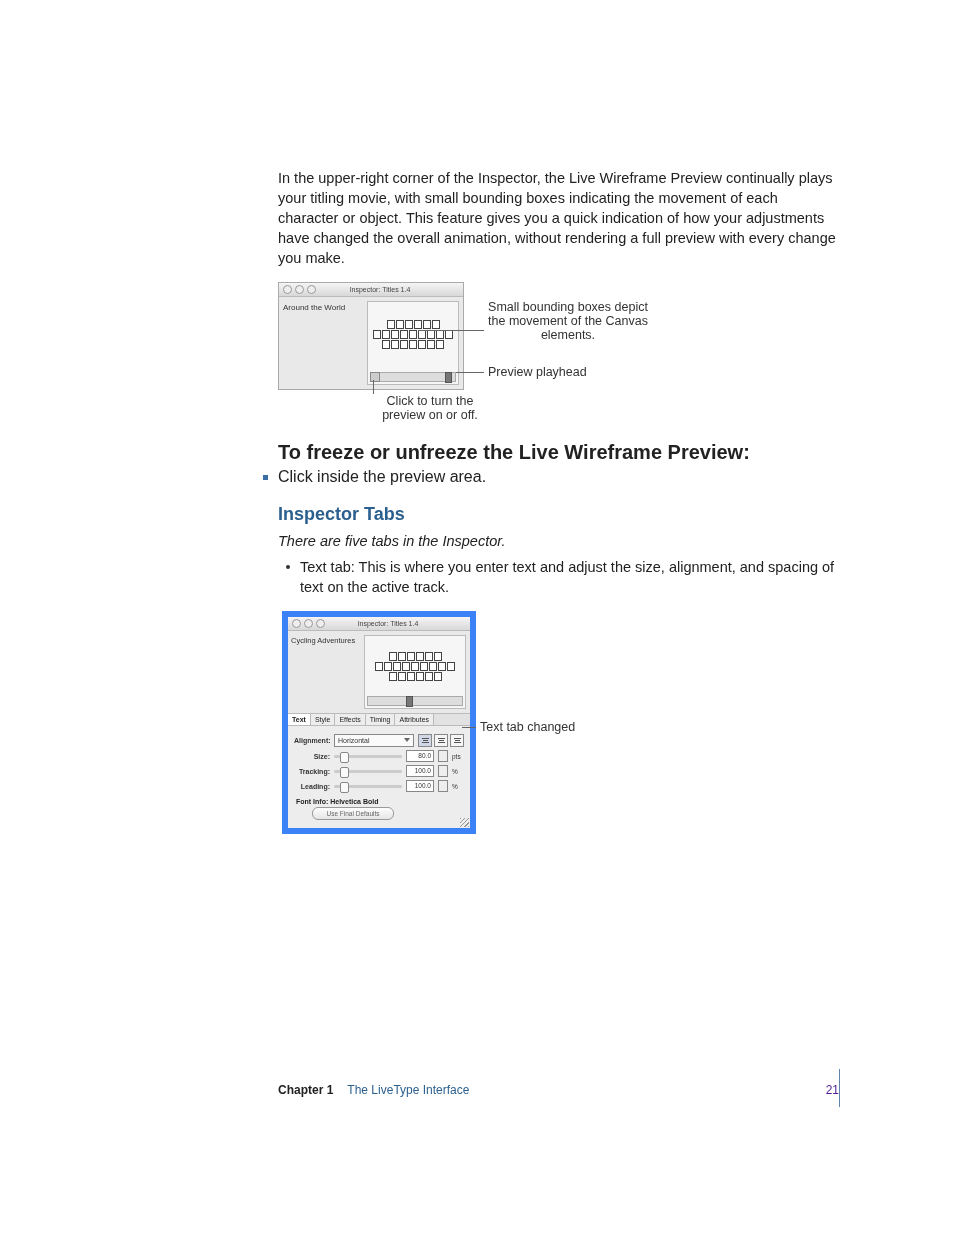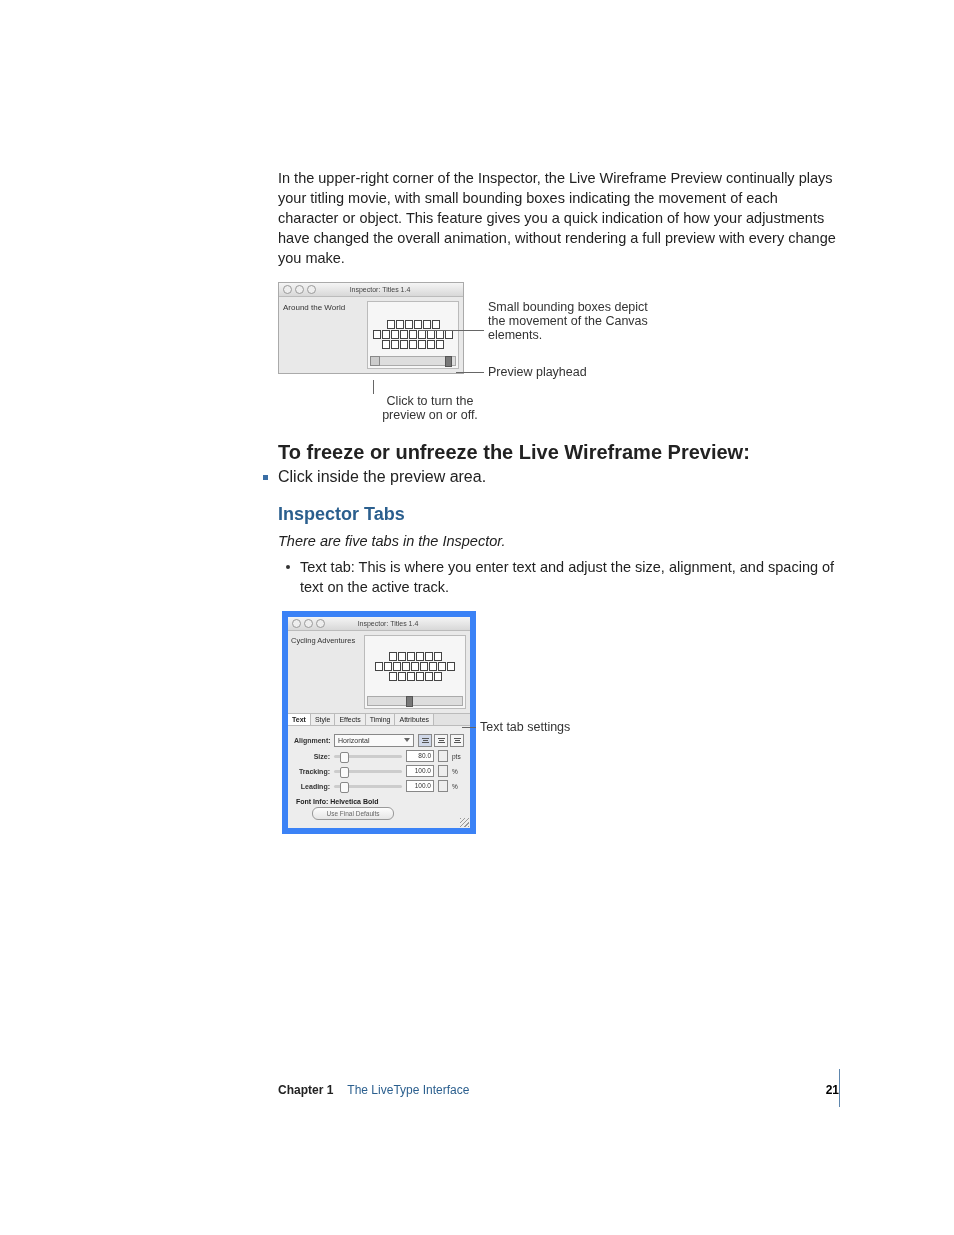--- a/index.html
+++ b/index.html
@@ -71,21 +71,21 @@
     background: linear-gradient(#f5f5f5,#d8d8d8);
     border-bottom: 1px solid #bbb;
     display: flex; align-items: center;
     padding: 0 4px;
     gap: 3px;
   }
   .tl-btn { width: 7px; height: 7px; border: 0.5px solid #999; border-radius: 50%; background: #eee; }
   .tl-title { flex: 1; text-align: center; font-size: 7px; color: #444; margin-left: -18px;}
   .win-body {
     display: flex;
-    height: 76px;
+    height: 92px;
   }
   .left-text {
     width: 80px;
     padding: 6px 4px;
     font-size: 8px;
     color: #333;
   }
   .preview-box {
     flex: 1;
     border-left: 1px solid #bbb;
@@ -205,21 +205,21 @@
   
   .footer {
     position: absolute;
     left: 278px; right: 115px;
     bottom: 138px;
     display: flex; align-items: center;
     font-size: 12px;
   }
   .footer .chap { font-weight: 700; margin-right: 14px; }
   .footer .title { color: #2b5f8e; }
-  .footer .pnum { margin-left: auto; color: #000000; font-weight: 700; }
+  .footer .pnum { margin-left: auto; color: #4c1d95; font-weight: 400; }
   .vline {
     position: absolute; right: 114px; bottom: 128px; width: 1px; height: 38px;
     background: #5e86ad;
   }
 </style>
 </head>
 <body>
 
 <div class="page">
 
@@ -268,21 +268,21 @@
           </div>
           <div class="playhead-bar">
             <div class="playhead"></div>
           </div>
           <div class="toggle-sq"></div>
         </div>
       </div>
     </div>
 
     <div class="callout-line" style="left:140px;top:48px;width:66px;height:1px;"></div>
-    <div class="callout" style="left:210px;top:18px;width:160px;">Small bounding boxes depict the movement of the Canvas elements.</div>
+    <div class="callout" style="left:210px;top:18px;width:160px;text-align:center;">Small bounding boxes depict the movement of the Canvas elements.</div>
 
     <div class="callout-line" style="left:178px;top:90px;width:28px;height:1px;"></div>
     <div class="callout" style="left:210px;top:83px;">Preview playhead</div>
 
     <div class="callout-line" style="left:95px;top:98px;width:1px;height:14px;"></div>
     <div class="callout" style="left:92px;top:112px;width:120px;text-align:center;">Click to turn the preview on or off.</div>
   </div>
 
   <p class="bold">To freeze or unfreeze the Live Wireframe Preview:</p>
   <div class="bullet-row">
@@ -400,21 +400,21 @@
           <div class="stepper"></div>
           <span class="unit">%</span>
         </div>
         <div class="fontinfo">Font Info: Helvetica Bold</div>
         <div class="defaults-btn">Use Final Defaults</div>
       </div>
       <div class="resize-grip"></div>
     </div>
 
     <div class="callout-line" style="left:180px;top:116px;width:14px;height:1px;"></div>
-    <div class="callout" style="left:198px;top:109px;">Text tab settings</div>
+    <div class="callout" style="left:198px;top:109px;">Text tab changed</div>
   </div>
 
 </div>
 
 <div class="footer">
   <span class="chap">Chapter 1</span>
   <span class="title">The LiveType Interface</span>
   <span class="pnum">21</span>
 </div>
 <div class="vline"></div>

